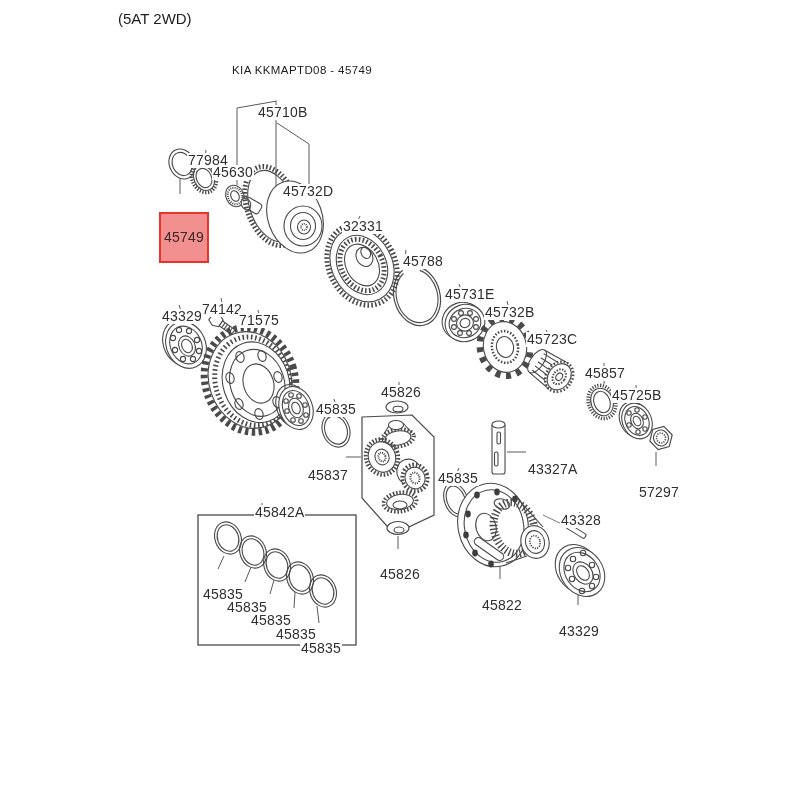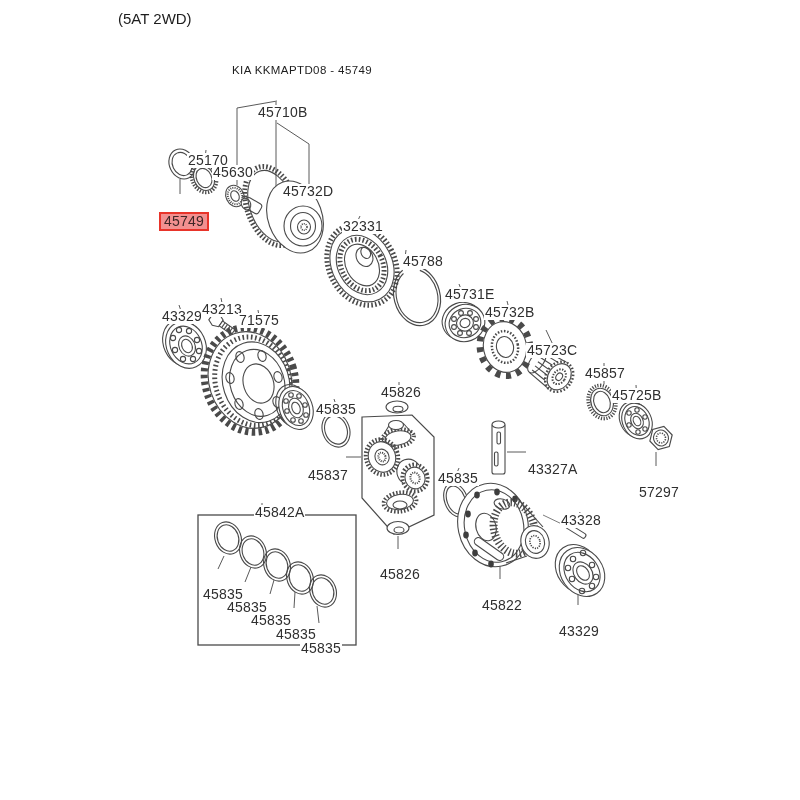--- a/index.html
+++ b/index.html
@@ -2,21 +2,21 @@
 <html><head>
 <meta charset="utf-8">
 <style>
   html,body{margin:0;padding:0;background:#fff;}
   .stage{position:relative;width:716px;height:800px;background:#ffffff;overflow:hidden;
          font-family:"Liberation Sans",sans-serif;}
   .stage svg{position:absolute;left:0;top:0;}
   .lbl{position:absolute;font:14px/15px "Liberation Sans",sans-serif;color:#2f2f2f;
        background:#ffffff;padding:0 1px;white-space:nowrap;letter-spacing:.2px;margin-top:18px;}
   .lbl.hl{background:#f29090;border:2px solid #e8342a;color:#3f2626;
-          padding:0 3px;line-height:15px;}
+          padding:16px 3px;line-height:15px;}
   .hdr1{position:absolute;left:118px;top:10px;font:15px "Liberation Sans",sans-serif;color:#1d1d1d;}
   .hdr2{position:absolute;left:232px;top:16px;font:11.5px "Liberation Sans",sans-serif;
         color:#1d1d1d;letter-spacing:.4px;margin-top:48px;}
 </style>
 </head>
 <body>
 
 <div class="stage">
 
 <svg width="800" height="800" viewBox="0 0 800 800">
@@ -353,31 +353,31 @@
           </g>
     </g>
 
   </g>
 </svg>
 
 <div class="hdr1">(5AT 2WD)</div>
 <div class="hdr2">KIA KKMAPTD08 - 45749</div>
 
 <div class="lbl" style="left:257px;top:87px">45710B</div>
-<div class="lbl" style="left:187px;top:135px">25170</div>
+<div class="lbl" style="left:187px;top:135px">77984</div>
 <div class="lbl" style="left:212px;top:147px">45630</div>
 <div class="lbl hl" style="left:159px;top:194px">45749</div>
 <div class="lbl" style="left:282px;top:166px">45732D</div>
 <div class="lbl" style="left:342px;top:201px">32331</div>
 <div class="lbl" style="left:402px;top:236px">45788</div>
 <div class="lbl" style="left:444px;top:269px">45731E</div>
 <div class="lbl" style="left:484px;top:287px">45732B</div>
-<div class="lbl" style="left:526px;top:325px">45723C</div>
+<div class="lbl" style="left:526px;top:314px">45723C</div>
 <div class="lbl" style="left:161px;top:291px">43329</div>
-<div class="lbl" style="left:201px;top:284px">43213</div>
+<div class="lbl" style="left:201px;top:284px">74142</div>
 <div class="lbl" style="left:238px;top:295px">71575</div>
 <div class="lbl" style="left:315px;top:384px">45835</div>
 <div class="lbl" style="left:307px;top:450px">45837</div>
 <div class="lbl" style="left:380px;top:367px">45826</div>
 <div class="lbl" style="left:437px;top:453px">45835</div>
 <div class="lbl" style="left:379px;top:549px">45826</div>
 <div class="lbl" style="left:527px;top:444px">43327A</div>
 <div class="lbl" style="left:584px;top:348px">45857</div>
 <div class="lbl" style="left:611px;top:370px">45725B</div>
 <div class="lbl" style="left:638px;top:467px">57297</div>

